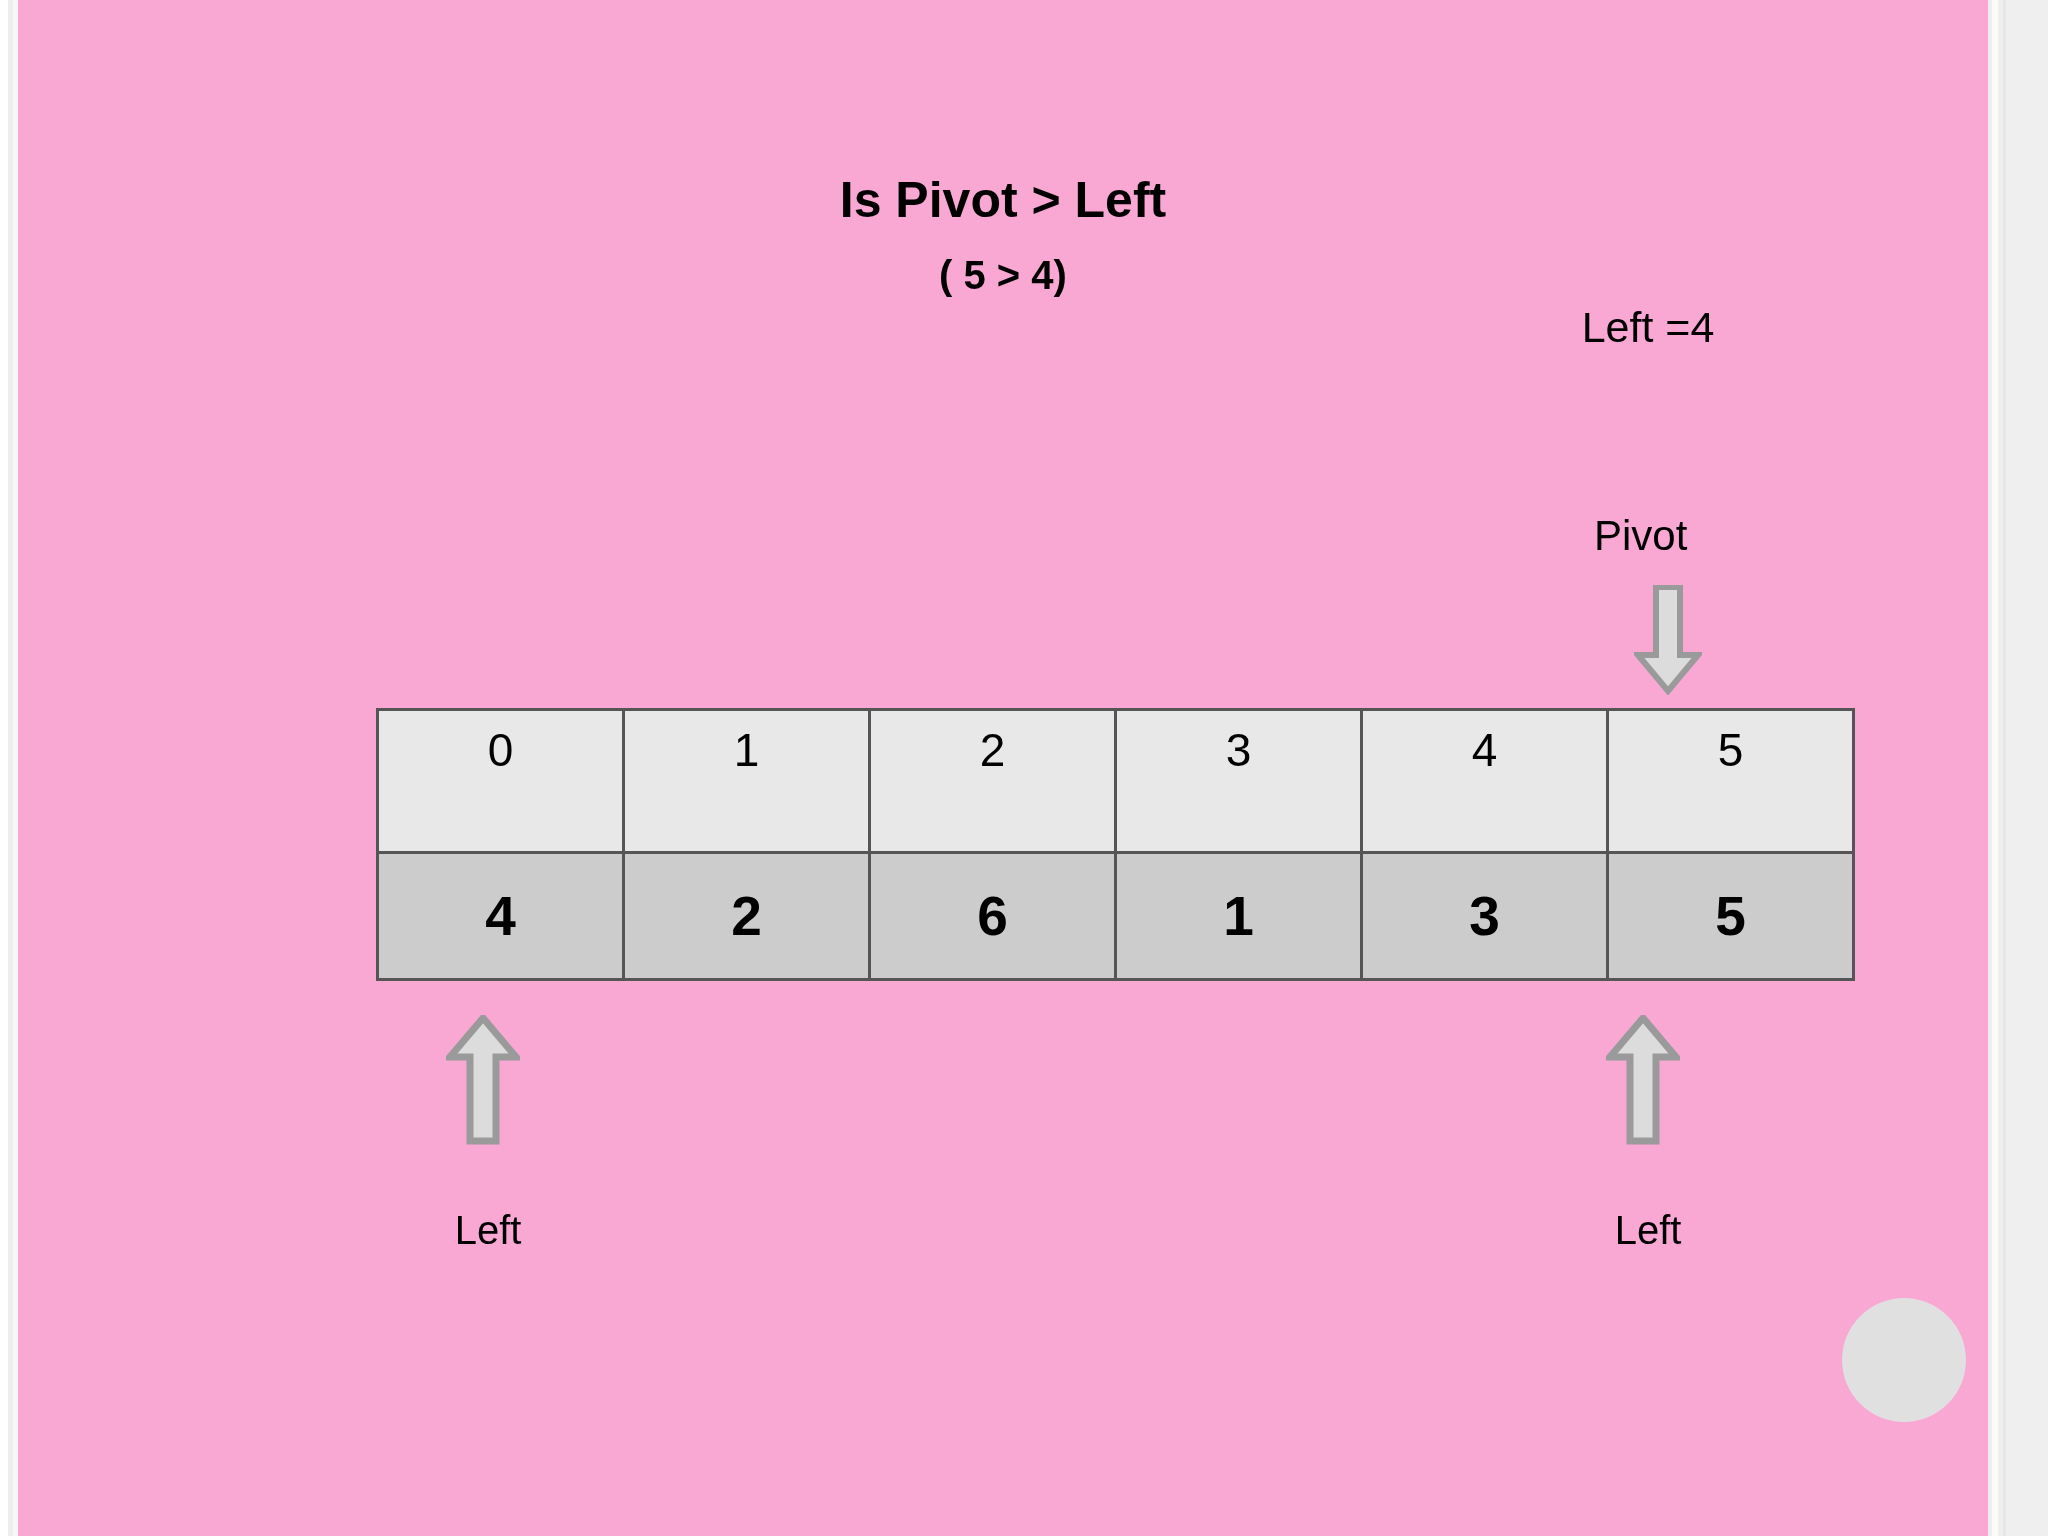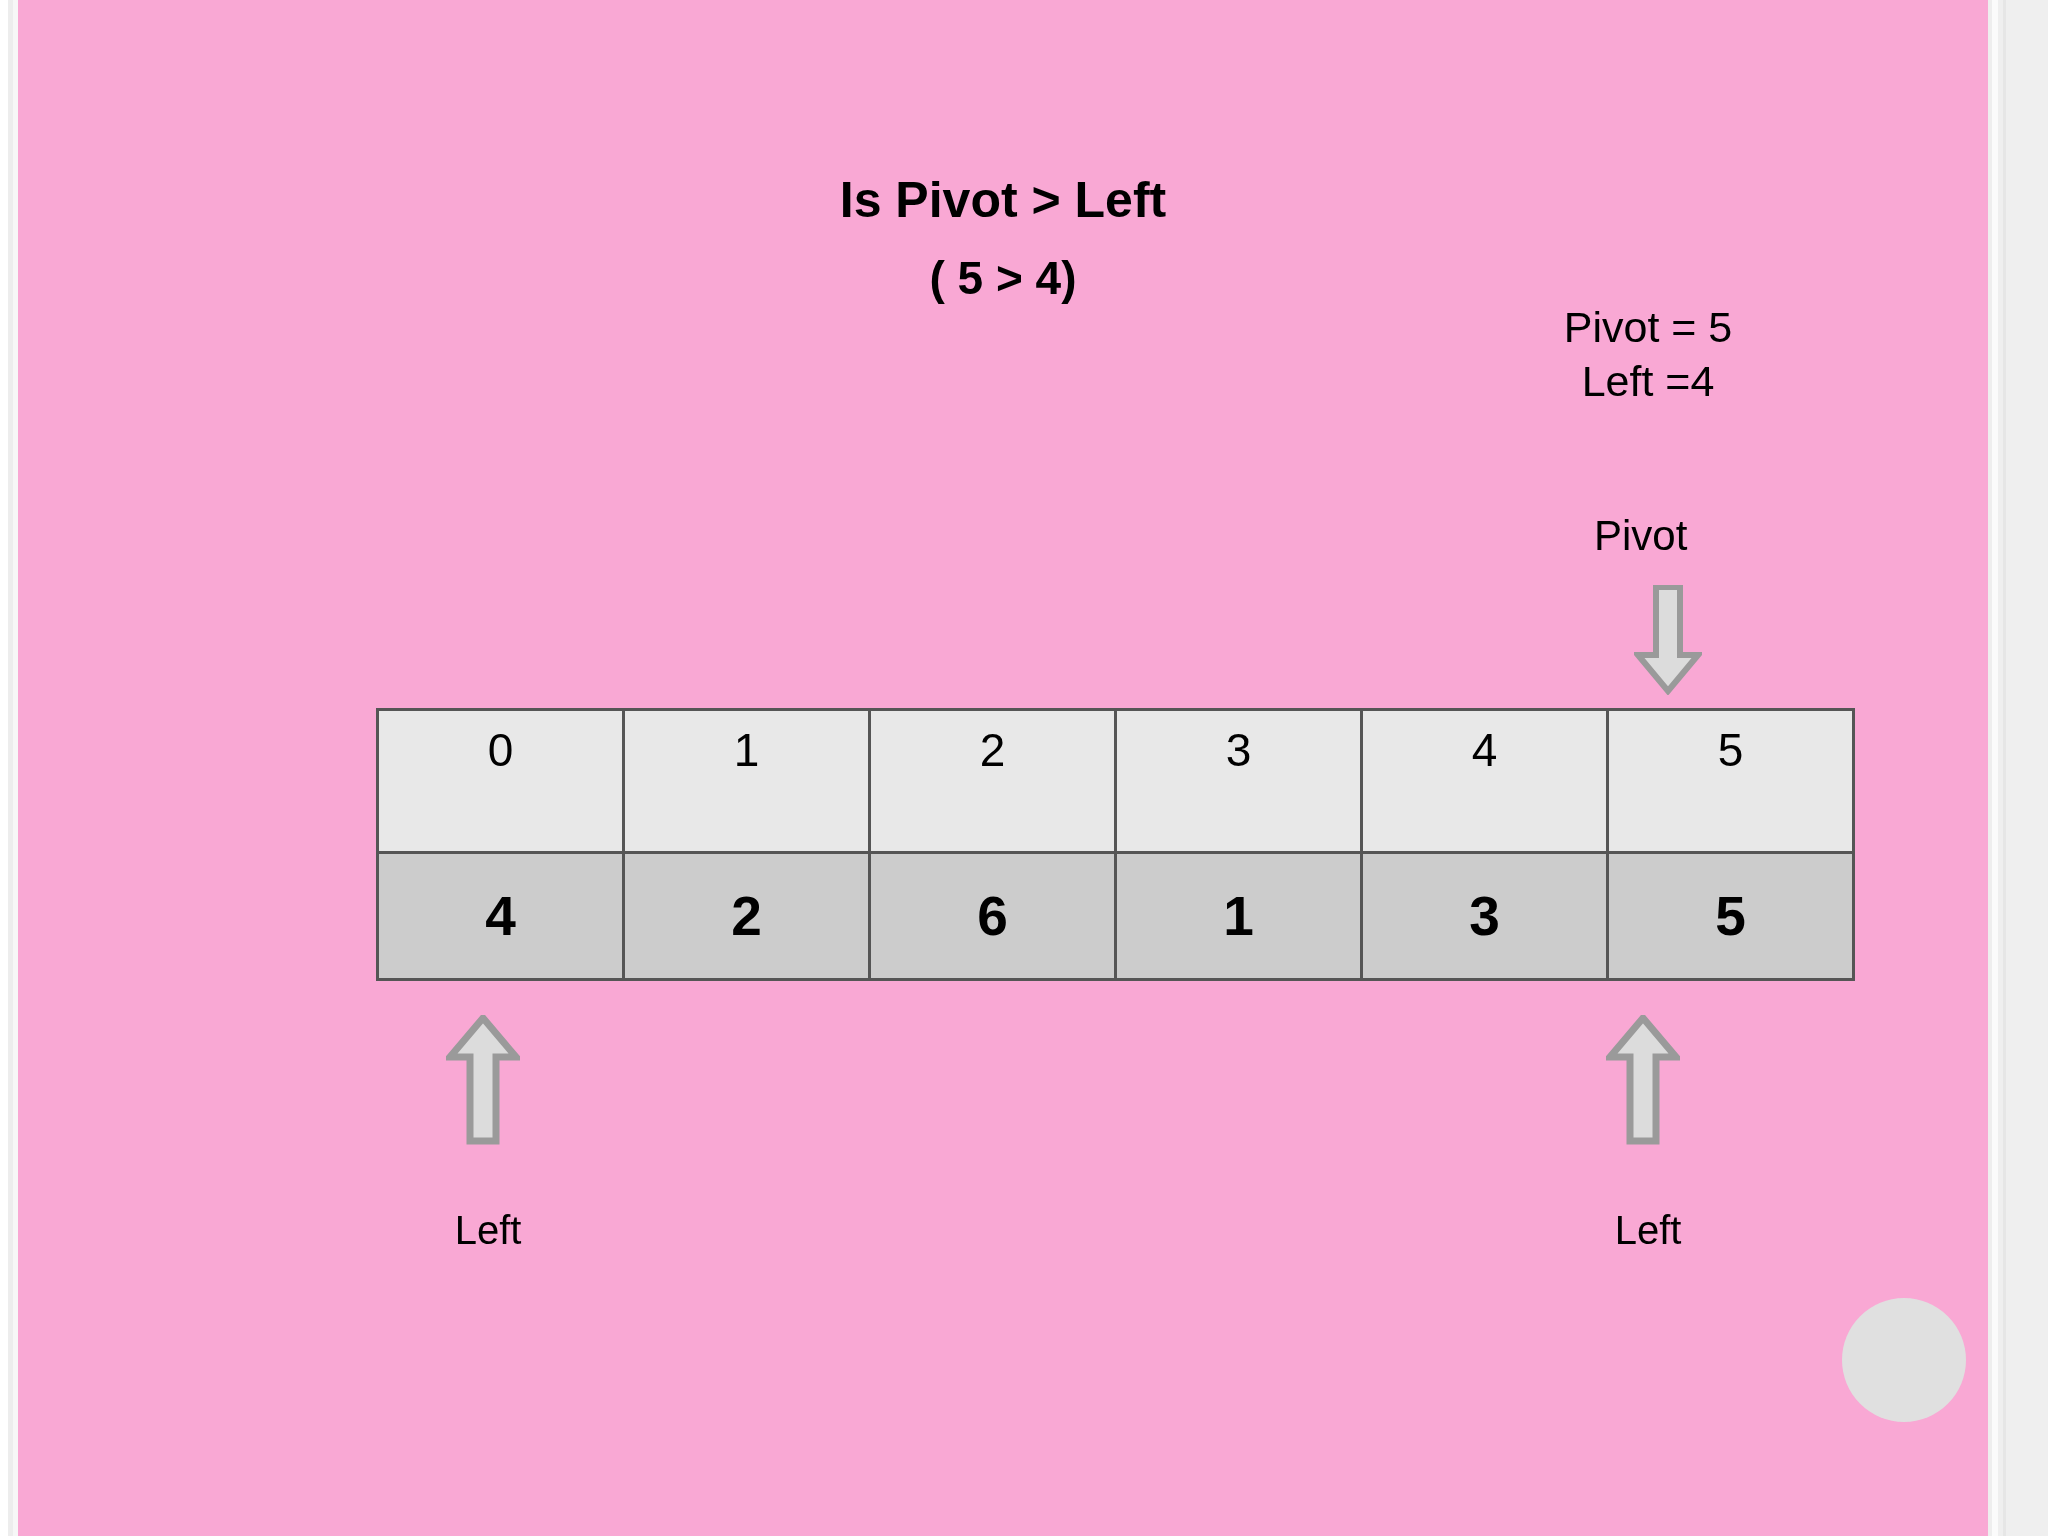--- a/index.html
+++ b/index.html
@@ -50,21 +50,21 @@
     font-weight: bold;
     line-height: 1;
     letter-spacing: 0px;
   }
   #question-expression {
     position: absolute;
     left: 0;
     top: 255px;
     width: 1970px;
     text-align: center;
-    font-size: 46px;
+    font-size: 40px;
     font-weight: bold;
     line-height: 1;
   }
 
   
   #variables-panel {
     position: absolute;
     left: 1480px;
     top: 300px;
     width: 300px;
@@ -169,21 +169,20 @@
 <div class="edge-strip" id="page-edge-left-line"></div>
 <div class="edge-strip" id="page-edge-left-inner"></div>
 
 <div id="slide-page">
 
   <div id="question-title">Is Pivot &gt; Left</div>
 
   <div id="question-expression">( 5 &gt; 4)</div>
 
   <div id="variables-panel">
-    <div>Pivot = 5</div>
     <div>Left =4</div>
   </div>
 
   <div id="pivot-pointer-group">
     <div id="pivot-pointer-label">Pivot</div>
     <svg id="pivot-down-arrow" viewBox="0 0 68 110">
       <polygon points="22,2 46,2 46,70 64,70 34,106 4,70 22,70" fill="#dcdcdc" stroke="#9a9a9a" stroke-width="6" stroke-linejoin="miter"></polygon>
     </svg>
   </div>
 

